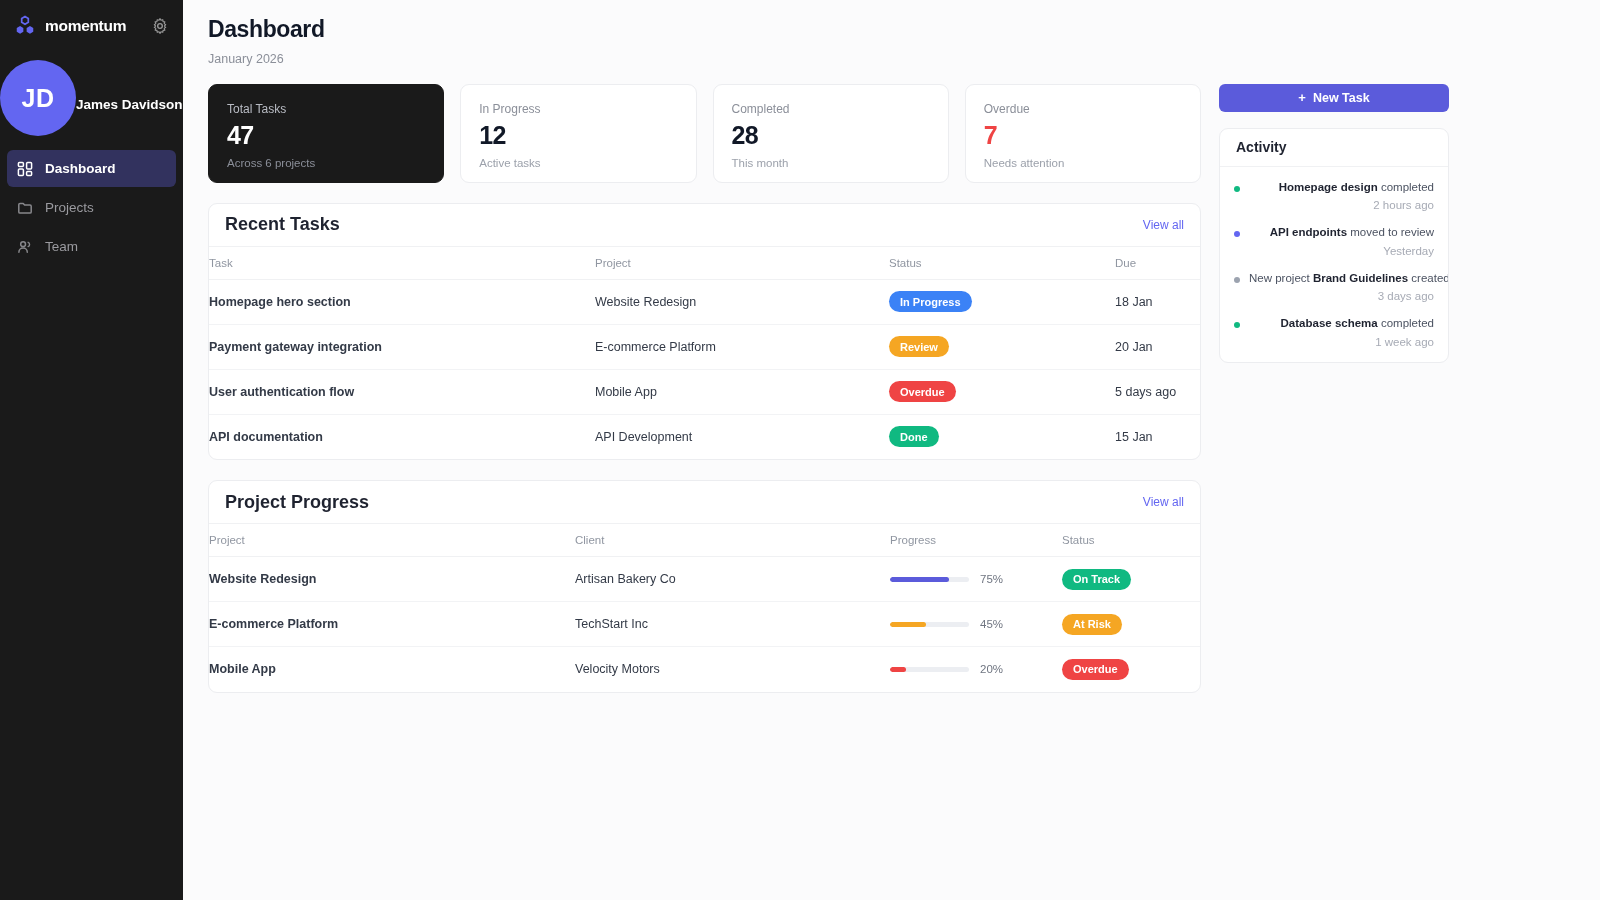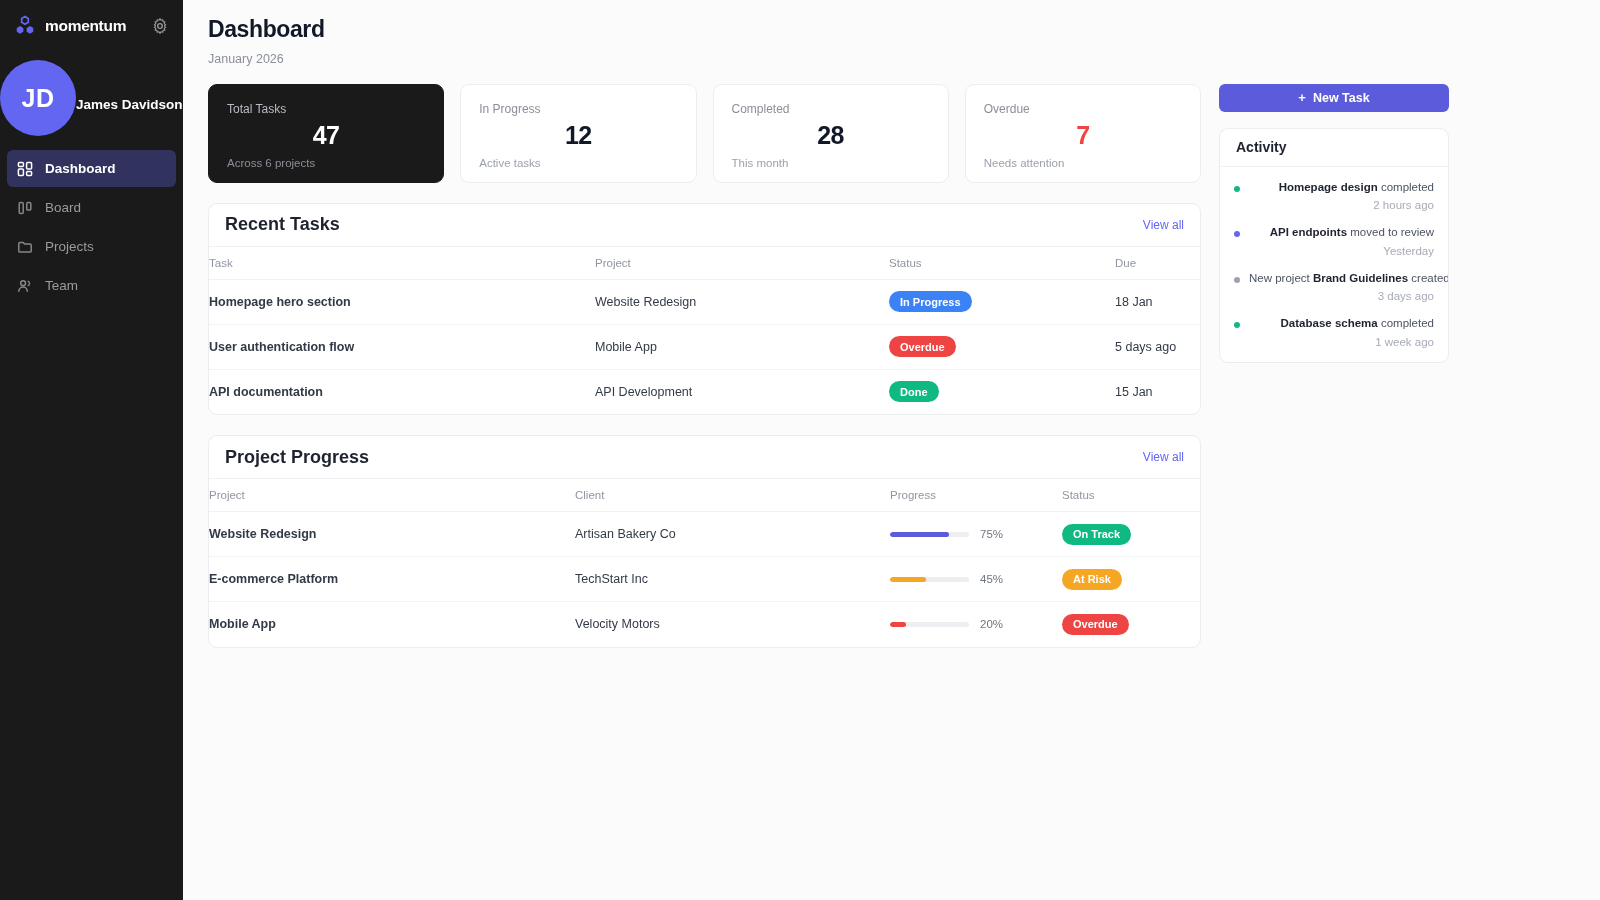--- a/index.html
+++ b/index.html
@@ -138,21 +138,20 @@
   }
   .stat-label { font-size: 12px; color: #8b8f99; font-weight: 400; }
   .stat-card.dark .stat-label { color: #b9bcc4; }
   .stat-value {
     font-size: 25px;
     font-weight: 700;
     color: #111827;
     margin-top: 6px;
     letter-spacing: -0.6px;
     line-height: 1.05;
-    text-align: center;
   }
   .stat-card.dark .stat-value { color: #ffffff; }
   .stat-value.danger { color: #ef4444; }
   .stat-note { font-size: 11.5px; color: #9ca1ab; margin-top: 9px; }
   .stat-card.dark .stat-note { color: #8b8f99; }
 
   
   .panel {
     margin-top: 20px;
     background: #ffffff;
@@ -319,27 +318,20 @@
       <div class="nav-item active">
         <svg class="nav-ico" viewBox="0 0 16 16">
           <rect x="1.4" y="1.4" width="5" height="4" rx="1" fill="none" stroke="currentColor" stroke-width="1.5"></rect>
           <rect x="9.6" y="1.4" width="5" height="6.6" rx="1" fill="none" stroke="currentColor" stroke-width="1.5"></rect>
           <rect x="1.4" y="7.9" width="5" height="6.7" rx="1" fill="none" stroke="currentColor" stroke-width="1.5"></rect>
           <rect x="9.6" y="10.4" width="5" height="4.2" rx="1" fill="none" stroke="currentColor" stroke-width="1.5"></rect>
         </svg>
         <span>Dashboard</span>
       </div>
 
-      <div class="nav-item">
-        <svg class="nav-ico" viewBox="0 0 16 16">
-          <rect x="2.2" y="2.6" width="4" height="10.8" rx="1.1" fill="none" stroke="currentColor" stroke-width="1.5"></rect>
-          <rect x="9.8" y="2.6" width="4" height="7.4" rx="1.1" fill="none" stroke="currentColor" stroke-width="1.5"></rect>
-        </svg>
-        <span>Board</span>
-      </div>
 
       <div class="nav-item">
         <svg class="nav-ico" viewBox="0 0 16 16">
           <path d="M1.8 4.6 A1.2 1.2 0 0 1 3 3.4 H6.2 L7.6 5.1 H13 A1.2 1.2 0 0 1 14.2 6.3 V11.9 A1.2 1.2 0 0 1 13 13.1 H3 A1.2 1.2 0 0 1 1.8 11.9 Z" fill="none" stroke="currentColor" stroke-width="1.5" stroke-linejoin="round"></path>
         </svg>
         <span>Projects</span>
       </div>
 
       <div class="nav-item">
         <svg class="nav-ico" viewBox="0 0 16 16">
@@ -407,20 +399,28 @@
             <tbody>
               <tr>
                 <td class="c-pad cell-strong">Homepage hero section</td>
                 <td>Website Redesign</td>
                 <td>
                   <span class="badge" style="background:#3b82f6">In Progress</span>
                 </td>
                 <td>18 Jan</td>
               </tr>
               <tr>
+                <td class="c-pad cell-strong">Payment gateway integration</td>
+                <td>E-commerce Platform</td>
+                <td>
+                  <span class="badge" style="background:#f5a623">Review</span>
+                </td>
+                <td>20 Jan</td>
+              </tr>
+              <tr>
                 <td class="c-pad cell-strong">User authentication flow</td>
                 <td>Mobile App</td>
                 <td>
                   <span class="badge" style="background:#ef4444">Overdue</span>
                 </td>
                 <td class="cell-danger">5 days ago</td>
               </tr>
               <tr>
                 <td class="c-pad cell-strong">API documentation</td>
                 <td>API Development</td>

